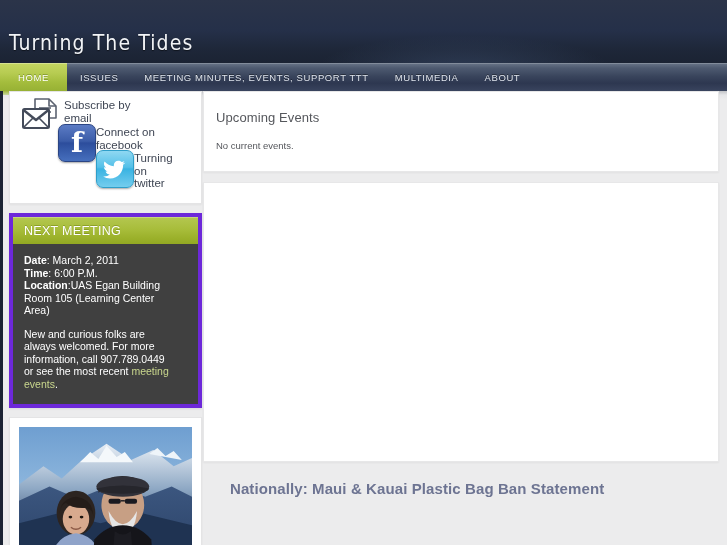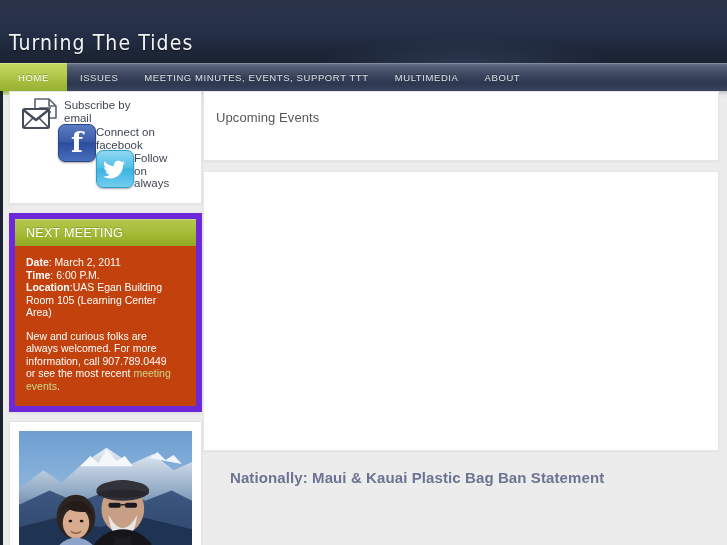--- a/index.html
+++ b/index.html
@@ -198,22 +198,22 @@
     color: #ffffff;
     line-height: 34px;
   }
   .icon-tw {
     background: linear-gradient(to bottom, #8fd8f2 0%, #54c0e8 45%, #3ab3e2 50%, #74cdee 100%);
     border: 1px solid #2f9ec9;
   }
 
   
   .widget-meeting {
-    background: #c2410c;
-    border: 6px solid #6d28d9;
+    background: #404040;
+    border: 4px solid #6d28d9;
     margin-bottom: 9px;
     box-shadow: 0 1px 2px rgba(0,0,0,.08);
   }
   .meeting-head {
     height: 27px;
     background: linear-gradient(to bottom, #b4c750 0%, #a8bd3b 45%, #9cb22c 75%, #93a822 100%);
     display: flex;
     align-items: center;
     padding-left: 11px;
     box-shadow: inset 0 1px 0 rgba(255,255,255,.25);
@@ -338,21 +338,21 @@
           </span>
           <span class="label">Connect on facebook</span>
         </div>
 
         <div class="social-row row-twitter">
           <span class="icon-tw">
             <svg width="36" height="36" viewBox="0 0 36 36" style="position:absolute;left:0;top:0">
               <path d="M28 11.8c-.8.4-1.7.6-2.6.7.9-.6 1.6-1.4 2-2.5-.9.5-1.8.9-2.8 1.1-.8-.9-2-1.4-3.3-1.4-2.5 0-4.5 2-4.5 4.5 0 .4 0 .7.1 1-3.8-.2-7.1-2-9.3-4.7-.4.7-.6 1.4-.6 2.3 0 1.6.8 3 2 3.8-.7 0-1.4-.2-2-.6 0 2.2 1.6 4 3.6 4.4-.4.1-.8.2-1.2.2-.3 0-.6 0-.8-.1.6 1.8 2.2 3.1 4.2 3.1-1.5 1.2-3.5 1.9-5.6 1.9-.4 0-.7 0-1.1-.1 2 1.3 4.4 2 7 2 8.4 0 13-7 13-13v-.6c.9-.6 1.7-1.4 2.3-2.3z" fill="#ffffff"></path>
             </svg>
           </span>
-          <span class="label">Follow on always</span>
+          <span class="label">Turning on twitter</span>
         </div>
 
       </div>
 
       <div class="widget-meeting">
         <div class="meeting-head">
           <span class="title">NEXT MEETING</span>
         </div>
         <div class="meeting-body">
           <p><b>Date</b><span>: March 2, 2011</span></p>
@@ -412,20 +412,21 @@
           </g>
         </svg>
       </div>
 
     </div>
 
     <div class="col-main">
 
       <div class="panel panel-events">
         <h2 class="panel-title">Upcoming Events</h2>
+        <p class="panel-text">No current events.</p>
       </div>
 
       <div class="panel panel-blank"></div>
 
       <h2 class="post-title">Nationally: Maui &amp; Kauai Plastic Bag Ban Statement</h2>
 
     </div>
 
   </div>
 </div>

